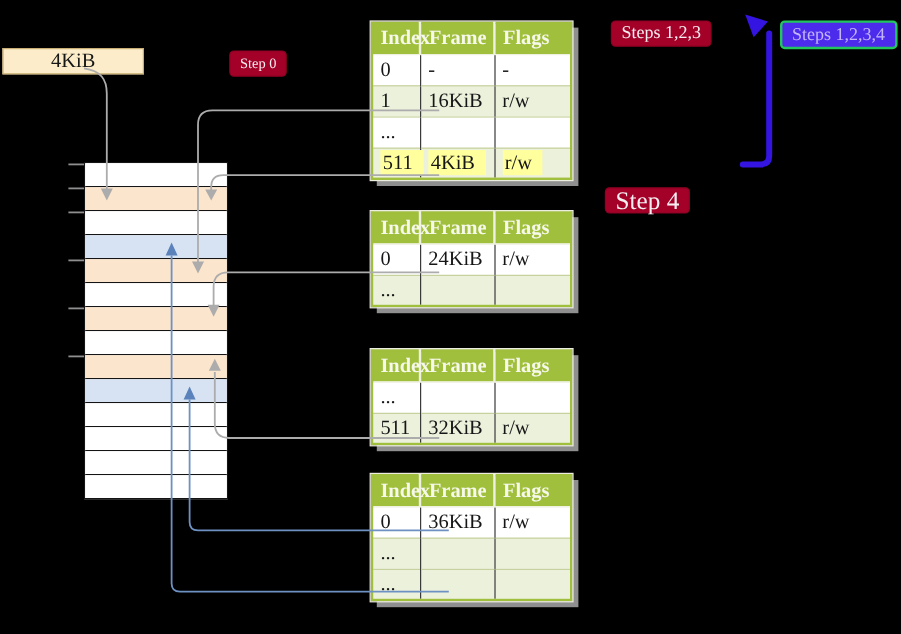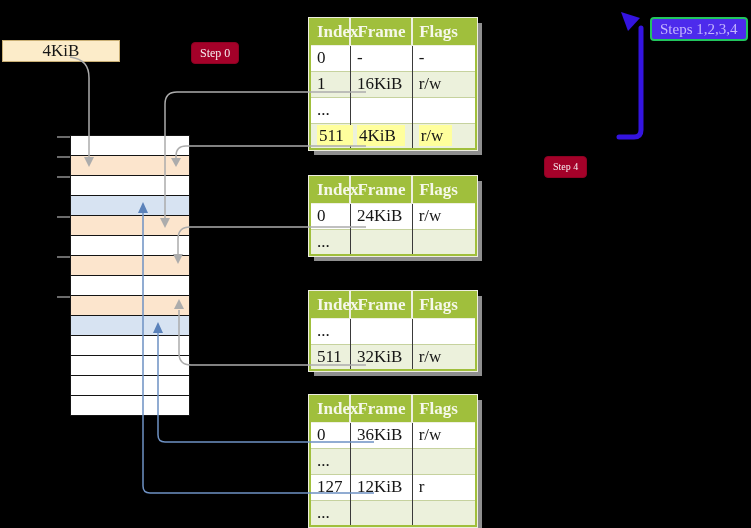--- a/index.html
+++ b/index.html
@@ -166,36 +166,32 @@
       <tr>
         <td>0</td>
         <td>36KiB</td>
         <td>r/w</td>
       </tr>
       <tr class="shade">
         <td>...</td>
         <td></td>
         <td></td>
       </tr>
-      <tr>
-        <td>127</td>
-        <td>12KiB</td>
-        <td>r</td>
-      </tr>
       <tr class="shade">
         <td>...</td>
         <td></td>
         <td></td>
       </tr>
     </tbody>
   </table>
 
   <div class="badge red" style="left:191px;top:42px">Step 0</div>
+  <div class="badge red" style="left:509px;top:17px;font-size:15px">Steps 1,2,3</div>
   <div class="badge blue" style="left:650px;top:17px;font-size:15px">Steps 1,2,3,4</div>
-  <div class="badge red" style="left:544px;top:156px;font-size:10px">Step 4</div>
+  <div class="badge red" style="left:504px;top:156px;font-size:21px">Step 4</div>
 
   <svg id="overlay" width="751" height="528" viewBox="0 0 751 528">
 
     <g stroke="#8f8f8f" stroke-width="1.5">
       <line x1="57" y1="137" x2="70" y2="137"></line>
       <line x1="57" y1="157" x2="70" y2="157"></line>
       <line x1="57" y1="177" x2="70" y2="177"></line>
       <line x1="57" y1="217" x2="70" y2="217"></line>
       <line x1="57" y1="257" x2="70" y2="257"></line>
       <line x1="57" y1="297" x2="70" y2="297"></line>

